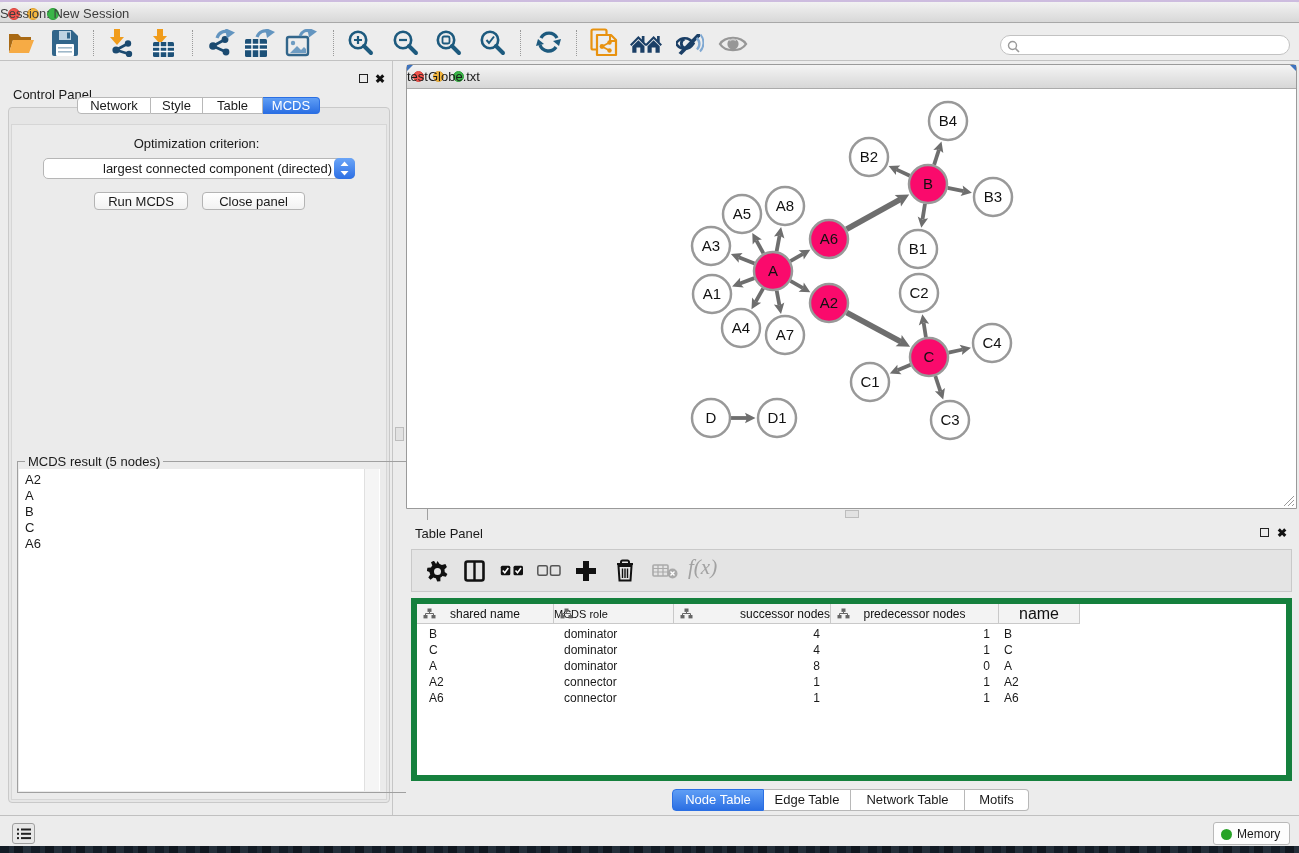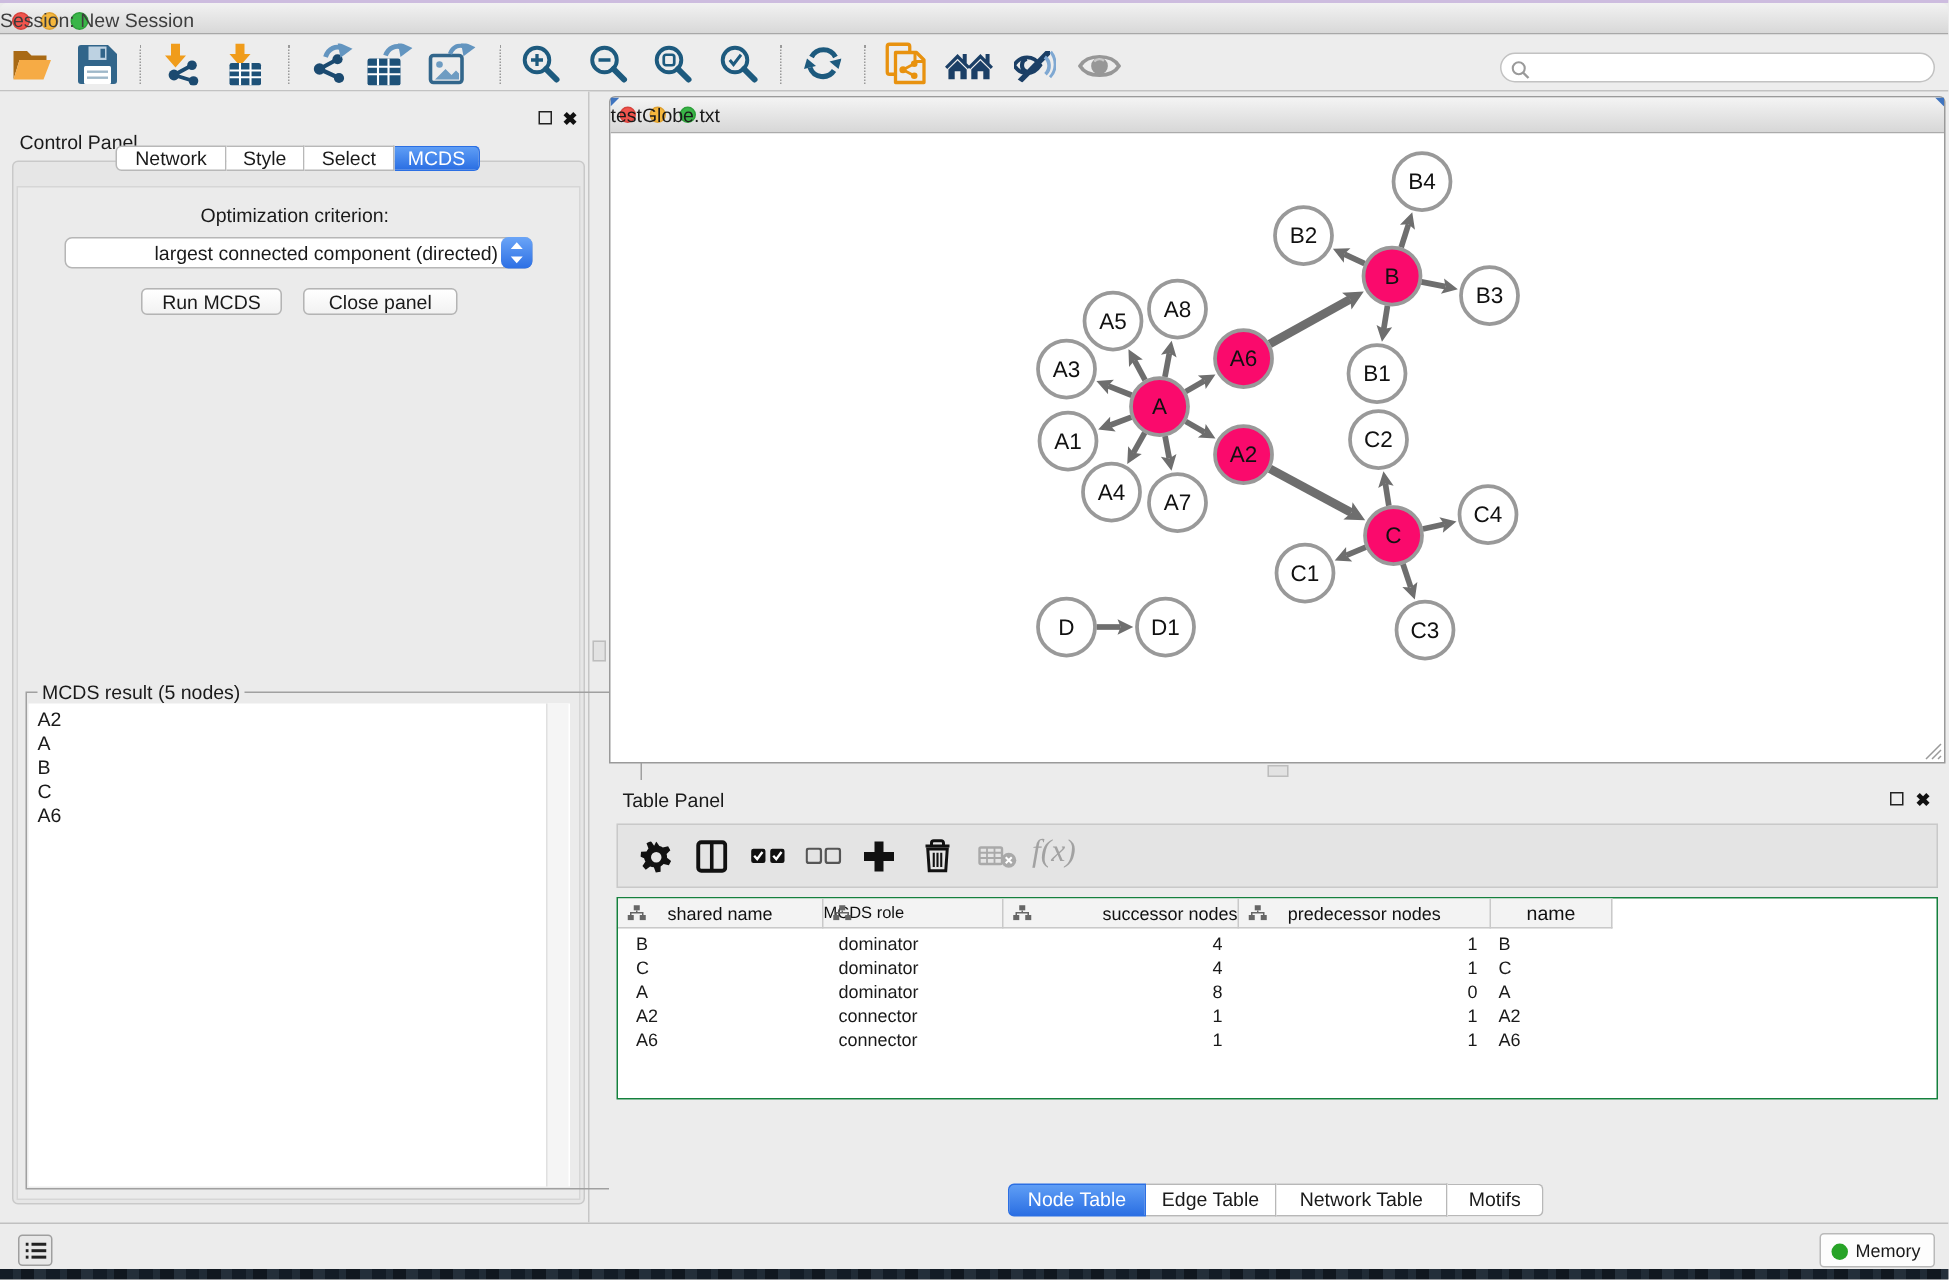--- a/index.html
+++ b/index.html
@@ -156,21 +156,21 @@
     </div>
 </div>
 
 <div class="abs" style="left:0;top:61px;width:393px;height:754px;background:#ececec;border-right:1px solid #c6c6c6;">
  <span class="paneltitle abs" style="left:13px;top:26px;">Control Panel</span>
  <div class="maxbox" style="left:359px;top:13px;"></div>
  <div class="closex" style="left:375px;top:12px;">✖</div>
  <div class="tabseg" style="left:77px;top:36px;height:17px;">
   <div style="width:74px;padding:0;">Network</div>
   <div style="width:52px;padding:0;">Style</div>
-  <div style="width:60px;padding:0;">Select</div>
+  <div style="width:60px;padding:0;">Table</div>
   <div class="sel" style="width:57px;padding:0;">MCDS</div>
  </div>
  <div class="abs" style="left:8px;top:46px;width:382px;height:696px;background:#e6e6e6;border:1px solid #c9c9c9;border-radius:4px;"></div>
  <div class="abs" style="left:11px;top:63px;width:376px;height:676px;background:#ebebeb;border:1px solid #d6d6d6;"></div>
  <div class="abs" style="left:0;top:75px;width:393px;text-align:center;font-size:13px;">Optimization criterion:</div>
  <div class="abs" style="left:43px;top:97px;width:312px;height:21px;background:#fff;border:1px solid #b6b6b6;border-radius:5px;">
    <span style="position:absolute;left:12px;top:2px;font-size:13px;padding-left:47px;">largest connected component (directed)</span>
    <div style="position:absolute;right:-1px;top:-1px;width:21px;height:21px;border-radius:5px;background:linear-gradient(#6ba5f7,#2c6fe4);">
      <svg width="21" height="21" viewBox="0 0 21 21">
           <path d="M6.5 8 L10.5 3.5 L14.5 8 Z M6.5 13 L10.5 17.5 L14.5 13 Z" fill="#fff"></path>
@@ -327,21 +327,21 @@
     <g stroke="#a9a9a9">
           <rect x="1" y="1" width="15" height="11" rx="1" fill="none" stroke-width="1.6"></rect>
     <path d="M1 4.5 H16 M1 8 H16 M6 1 V12 M11 1 V12" stroke-width="1.2"></path>
         </g>
     <circle cx="20.5" cy="9.5" r="5" fill="#a9a9a9"></circle>
         <path d="M18.5 7.5 L22.5 11.5 M22.5 7.5 L18.5 11.5" stroke="#fff" stroke-width="1.4"></path>
   </svg>
   <span class="abs" style="left:276px;top:5px;font-family:'Liberation Serif',serif;font-style:italic;font-size:21px;color:#a2a2a2;">f(x)</span>
  </div>
 
- <div class="abs" style="left:5px;top:78px;width:881px;height:135px;background:#fff;border:1px solid #15803d;">
+ <div class="abs" style="left:5px;top:78px;width:881px;height:183px;background:#fff;border:6px solid #15803d;">
   <div class="abs" style="left:0;top:0;height:20px;width:663px;background:#f3f3f3;border-bottom:1px solid #c9c9c9;"></div>
 <div class="abs" style="left:0px;top:0;width:137px;height:20px;border-right:1px solid #c9c9c9;">
         <svg style="position:absolute;left:6px;top:4px" width="13" height="11" viewBox="0 0 13 11">
           <g fill="#666">
             <rect x="4.5" y="0.5" width="4" height="3.4"></rect>
             <rect x="0.5" y="7" width="4" height="3.4"></rect>
             <rect x="8.5" y="7" width="4" height="3.4"></rect>
             <path d="M6.5 4 V5.5 M2.5 7 V5.5 H10.5 V7" stroke="#666" stroke-width="1" fill="none"></path>
           </g>
         </svg>
@@ -374,21 +374,21 @@
           <g fill="#666">
             <rect x="4.5" y="0.5" width="4" height="3.4"></rect>
             <rect x="0.5" y="7" width="4" height="3.4"></rect>
             <rect x="8.5" y="7" width="4" height="3.4"></rect>
             <path d="M6.5 4 V5.5 M2.5 7 V5.5 H10.5 V7" stroke="#666" stroke-width="1" fill="none"></path>
           </g>
         </svg>
         <div style="width:100%;text-align:center;font-size:12px;line-height:20px;color:#111;">predecessor nodes</div>
       </div>
 <div class="abs" style="left:582px;top:0;width:81px;height:20px;border-right:1px solid #c9c9c9;">
-        <div style="width:100%;text-align:center;font-size:13px;line-height:20px;color:#111;">name</div>
+        <div style="width:100%;text-align:center;font-size:16px;line-height:20px;color:#111;">name</div>
       </div>
 <div class="abs" style="left:12px;top:22px;width:130px;height:16px;font-size:12px;line-height:16px;">B</div>
 <div class="abs" style="left:147px;top:22px;width:100px;height:16px;font-size:12px;line-height:16px;">dominator</div>
 <div class="abs" style="left:259px;top:22px;width:144px;height:16px;font-size:12px;line-height:16px;text-align:right;">4</div>
 <div class="abs" style="left:417px;top:22px;width:156px;height:16px;font-size:12px;line-height:16px;text-align:right;">1</div>
 <div class="abs" style="left:587px;top:22px;width:70px;height:16px;font-size:12px;line-height:16px;">B</div>
 <div class="abs" style="left:12px;top:38px;width:130px;height:16px;font-size:12px;line-height:16px;">C</div>
 <div class="abs" style="left:147px;top:38px;width:100px;height:16px;font-size:12px;line-height:16px;">dominator</div>
 <div class="abs" style="left:259px;top:38px;width:144px;height:16px;font-size:12px;line-height:16px;text-align:right;">4</div>
 <div class="abs" style="left:417px;top:38px;width:156px;height:16px;font-size:12px;line-height:16px;text-align:right;">1</div>

